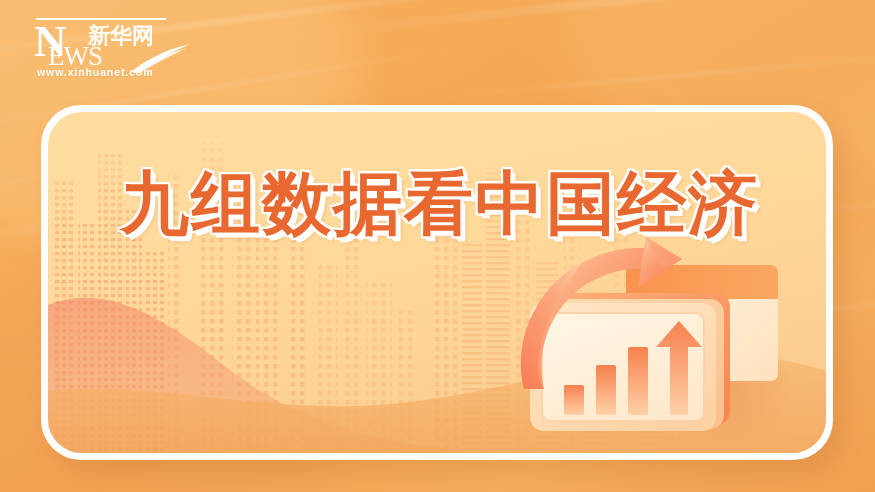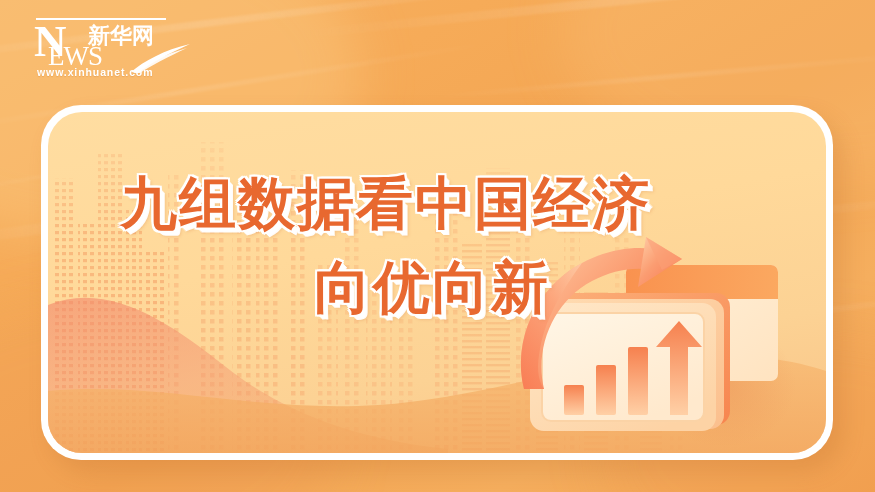--- a/index.html
+++ b/index.html
@@ -174,40 +174,39 @@
   .headline {
     position: absolute;
     left: 72px;
     top: 55px;
     width: 430px;
     z-index: 4;
   }
   .hl-line {
     font-family: "DejaVu Sans", "Liberation Sans", sans-serif;
     font-weight: 700;
-    font-size: 57px;
+    font-size: 69px;
     line-height: 72px;
     letter-spacing: 2px;
     color: #e8682f;
     white-space: nowrap;
     -webkit-text-stroke: 0px;
     text-shadow:
       -2px -2px 0 #ffffff,
        0px -2px 0 #ffffff,
        2px -2px 0 #ffffff,
       -2px  0px 0 #ffffff,
        2px  0px 0 #ffffff,
       -2px  2px 0 #ffffff,
        0px  2px 0 #ffffff,
        2px  2px 0 #ffffff,
        3px  3px 0 #ffffff,
        4px  4px 0 #ffffff,
        5px  5px 0 rgba(255,255,255,.95),
        6px  6px 3px rgba(214,126,66,.25);
-    text-align: right;
   }
   .hl-line.l2 { margin-top: 12px; }
 
   
   .illus {
     position: absolute;
     right: 20px;
     bottom: 6px;
     width: 300px;
     height: 210px;
@@ -318,21 +317,20 @@
             <stop offset="0%" stop-color="#f7b871" stop-opacity="0.75"></stop>
             <stop offset="100%" stop-color="#f2a257" stop-opacity="0.70"></stop>
           </linearGradient>
         </defs>
         <path d="M0 42 C 60 18, 120 58, 178 104 C 228 144, 300 176, 400 186 L 400 190 L 0 190 Z" fill="url(#hillA)"></path>
         <path d="M0 128 C 110 118, 210 150, 330 142 C 452 134, 560 86, 680 92 C 730 94, 760 102, 778 108 L 778 190 L 0 190 Z" fill="url(#hillB)"></path>
       </svg>
 
       <div class="headline" data-interactable="false">
         <div class="hl-line l1" data-interactable="false">九组数据看中国经济</div>
-        <div class="hl-line l2" data-interactable="false">向优向新</div>
       </div>
 
       <svg class="illus" viewBox="0 0 300 210" data-interactable="false">
         <defs>
           <linearGradient id="gArrow" x1="0" y1="0" x2="1" y2="1">
             <stop offset="0%" stop-color="#ffcfa8"></stop>
             <stop offset="45%" stop-color="#fb9d72"></stop>
             <stop offset="100%" stop-color="#f8764e"></stop>
           </linearGradient>
           <linearGradient id="gArrow2" x1="0" y1="1" x2="1" y2="0">

